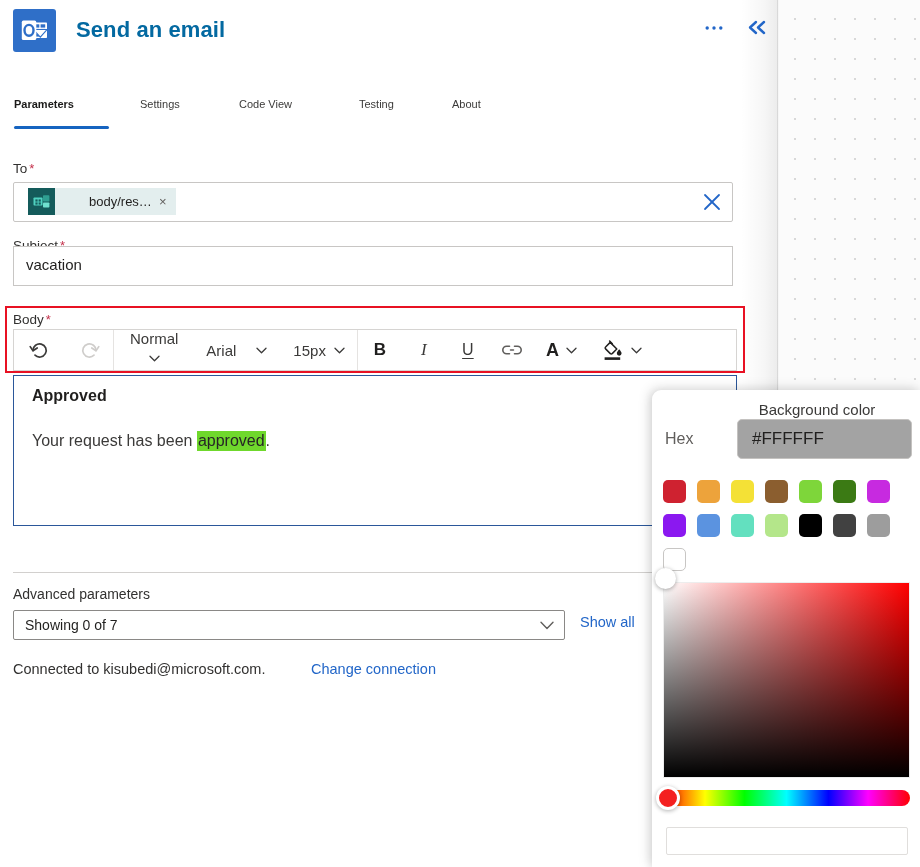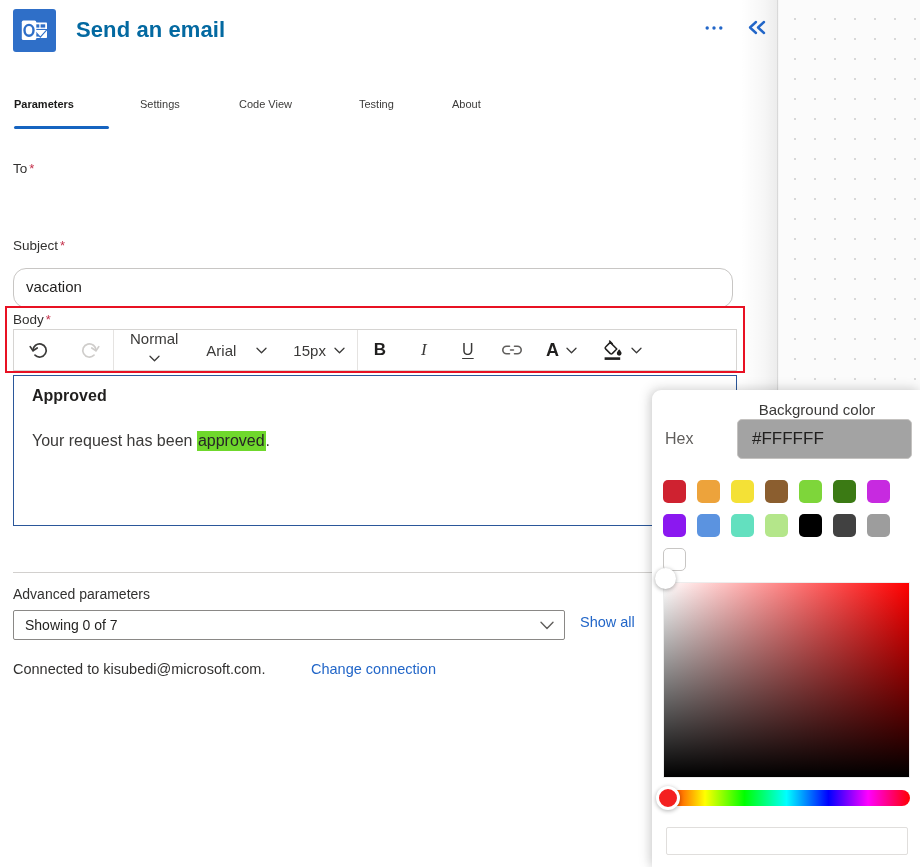--- a/index.html
+++ b/index.html
@@ -120,23 +120,23 @@
     line-height: 1;
   }
   #to-clear {
     position: absolute; right: 8px; top: 7px;
     width: 24px; height: 24px;
     display: flex; align-items: center; justify-content: center;
   }
 
   
   #subject-field {
-    position: absolute; left: 13px; top: 268px;
+    position: absolute; left: 13px; top: 246px;
     width: 718px; height: 38px;
-    border: 1px solid #c8c6c4; border-radius: 13px;
+    border: 1px solid #c8c6c4; border-radius: 0;
     background: #fff;
   }
   #subject-value {
     position: absolute; left: 12px; top: 9px;
     font-size: 15px; color: #201f1e;
   }
 
   
   #body-highlight {
     position: absolute; left: 5px; top: 306px;
@@ -359,20 +359,43 @@
       <span>Testing</span>
     </div>
     <div class="tab" style="left:452px;">
       <span>About</span>
     </div>
   </div>
 
   <div class="field-label" style="left:13px; top:161px;">
     <span>To</span><span class="req">*</span>
   </div>
+  <div id="to-field">
+    <div id="to-token">
+      <div id="to-token-icon">
+        <svg width="17" height="15" viewBox="0 0 17 15" aria-hidden="true">
+          <rect x="0.5" y="3.5" width="9" height="8" rx="0.8" fill="#4fd1c0"></rect>
+          <rect x="2.4" y="5.4" width="2.2" height="2.2" fill="#145b5b"></rect>
+          <rect x="5.6" y="5.4" width="2.2" height="2.2" fill="#145b5b"></rect>
+          <rect x="2.4" y="8.4" width="2.2" height="2.2" fill="#145b5b"></rect>
+          <rect x="5.6" y="8.4" width="2.2" height="2.2" fill="#145b5b"></rect>
+          <rect x="10" y="1.2" width="6.4" height="6.4" rx="0.8" fill="#2f9e91"></rect>
+          <rect x="10" y="8.4" width="6.4" height="5.2" rx="0.8" fill="#6fe0cf"></rect>
+        </svg>
+      </div>
+      <div id="to-token-text">body/res…</div>
+      <div id="to-token-close">×</div>
+    </div>
+    <div id="to-clear">
+      <svg width="18" height="18" viewBox="0 0 18 18" aria-hidden="true">
+        <line x1="2" y1="2" x2="16" y2="16" stroke="#2266c8" stroke-width="1.8" stroke-linecap="round"></line>
+        <line x1="16" y1="2" x2="2" y2="16" stroke="#2266c8" stroke-width="1.8" stroke-linecap="round"></line>
+      </svg>
+    </div>
+  </div>
 
   <div class="field-label" style="left:13px; top:238px;">
     <span>Subject</span><span class="req">*</span>
   </div>
   <div id="subject-field">
     <div id="subject-value">vacation</div>
   </div>
 
   <div id="body-highlight"></div>
   <div class="field-label" style="left:13px; top:312px;">

